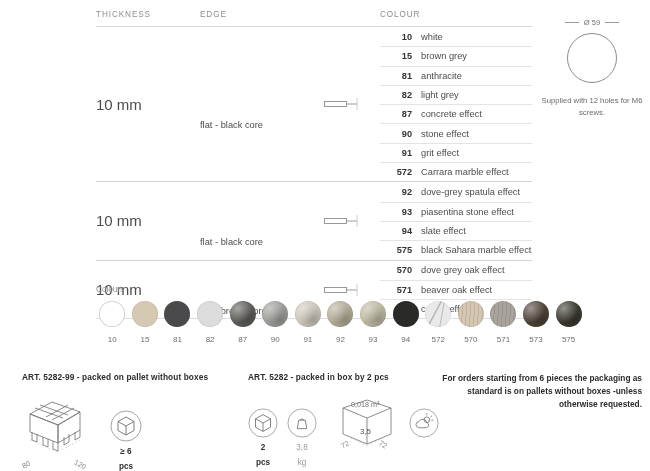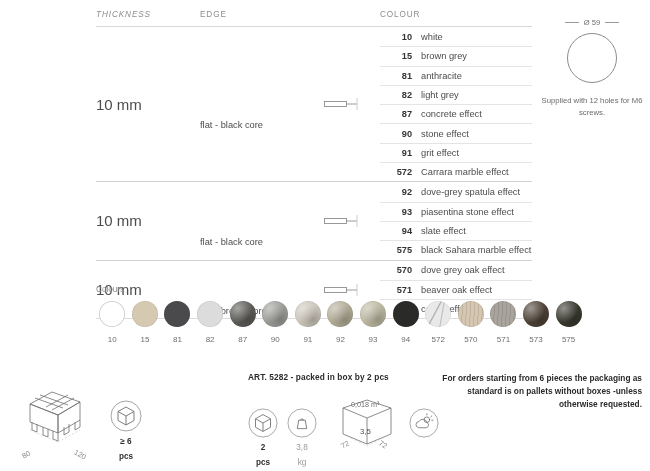--- a/index.html
+++ b/index.html
@@ -23,21 +23,21 @@
     top: 10px;
     width: 436px;
   }
   .col-head {
     display: flex;
     font-size: 8.2px;
     letter-spacing: 0.9px;
     color: #8d8d8d;
     padding-bottom: 7px;
   }
-  .ch-thickness { width: 104px; font-style: italic; }
+  .ch-thickness { width: 104px; }
   .ch-edge      { width: 180px; }
   .ch-colour    { width: 152px; }
 
   .head-rule {
     height: 1px;
     background: #d8d8d8;
     width: 436px;
   }
 
   .group {
@@ -425,20 +425,21 @@
         <div class="swatch-code">573</div>
       </div>
       <div class="swatch-cell">
         <div class="swatch-dot" style="background: radial-gradient(circle at 30% 28%, rgba(255, 255, 255, 0.45), rgba(255, 255, 255, 0) 55%), radial-gradient(circle at 70% 72%, rgba(0, 0, 0, 0.22), rgba(0, 0, 0, 0) 58%) rgb(57, 57, 47);"></div>
         <div class="swatch-code">575</div>
       </div>
     </div>
 </div>
 
 <div class="pack pack-a">
+  <div class="pack-title">ART. 5282-99 - packed on pallet without boxes</div>
   <div class="pack-body">
     <div>
       <svg width="74" height="66" viewBox="0 0 74 66">
         <g fill="none" stroke="#6e6e6e" stroke-width="0.8" stroke-linejoin="round">
           <path d="M8 18 L30 6 L58 16 L36 29 Z"></path>
           <path d="M8 18 L8 36 L36 47 L36 29 Z"></path>
           <path d="M36 29 L58 16 L58 34 L36 47 Z"></path>
           <path d="M13 12 L41 22"></path>
           <path d="M18 9 L46 19"></path>
           <path d="M24 21 L46 9"></path>

